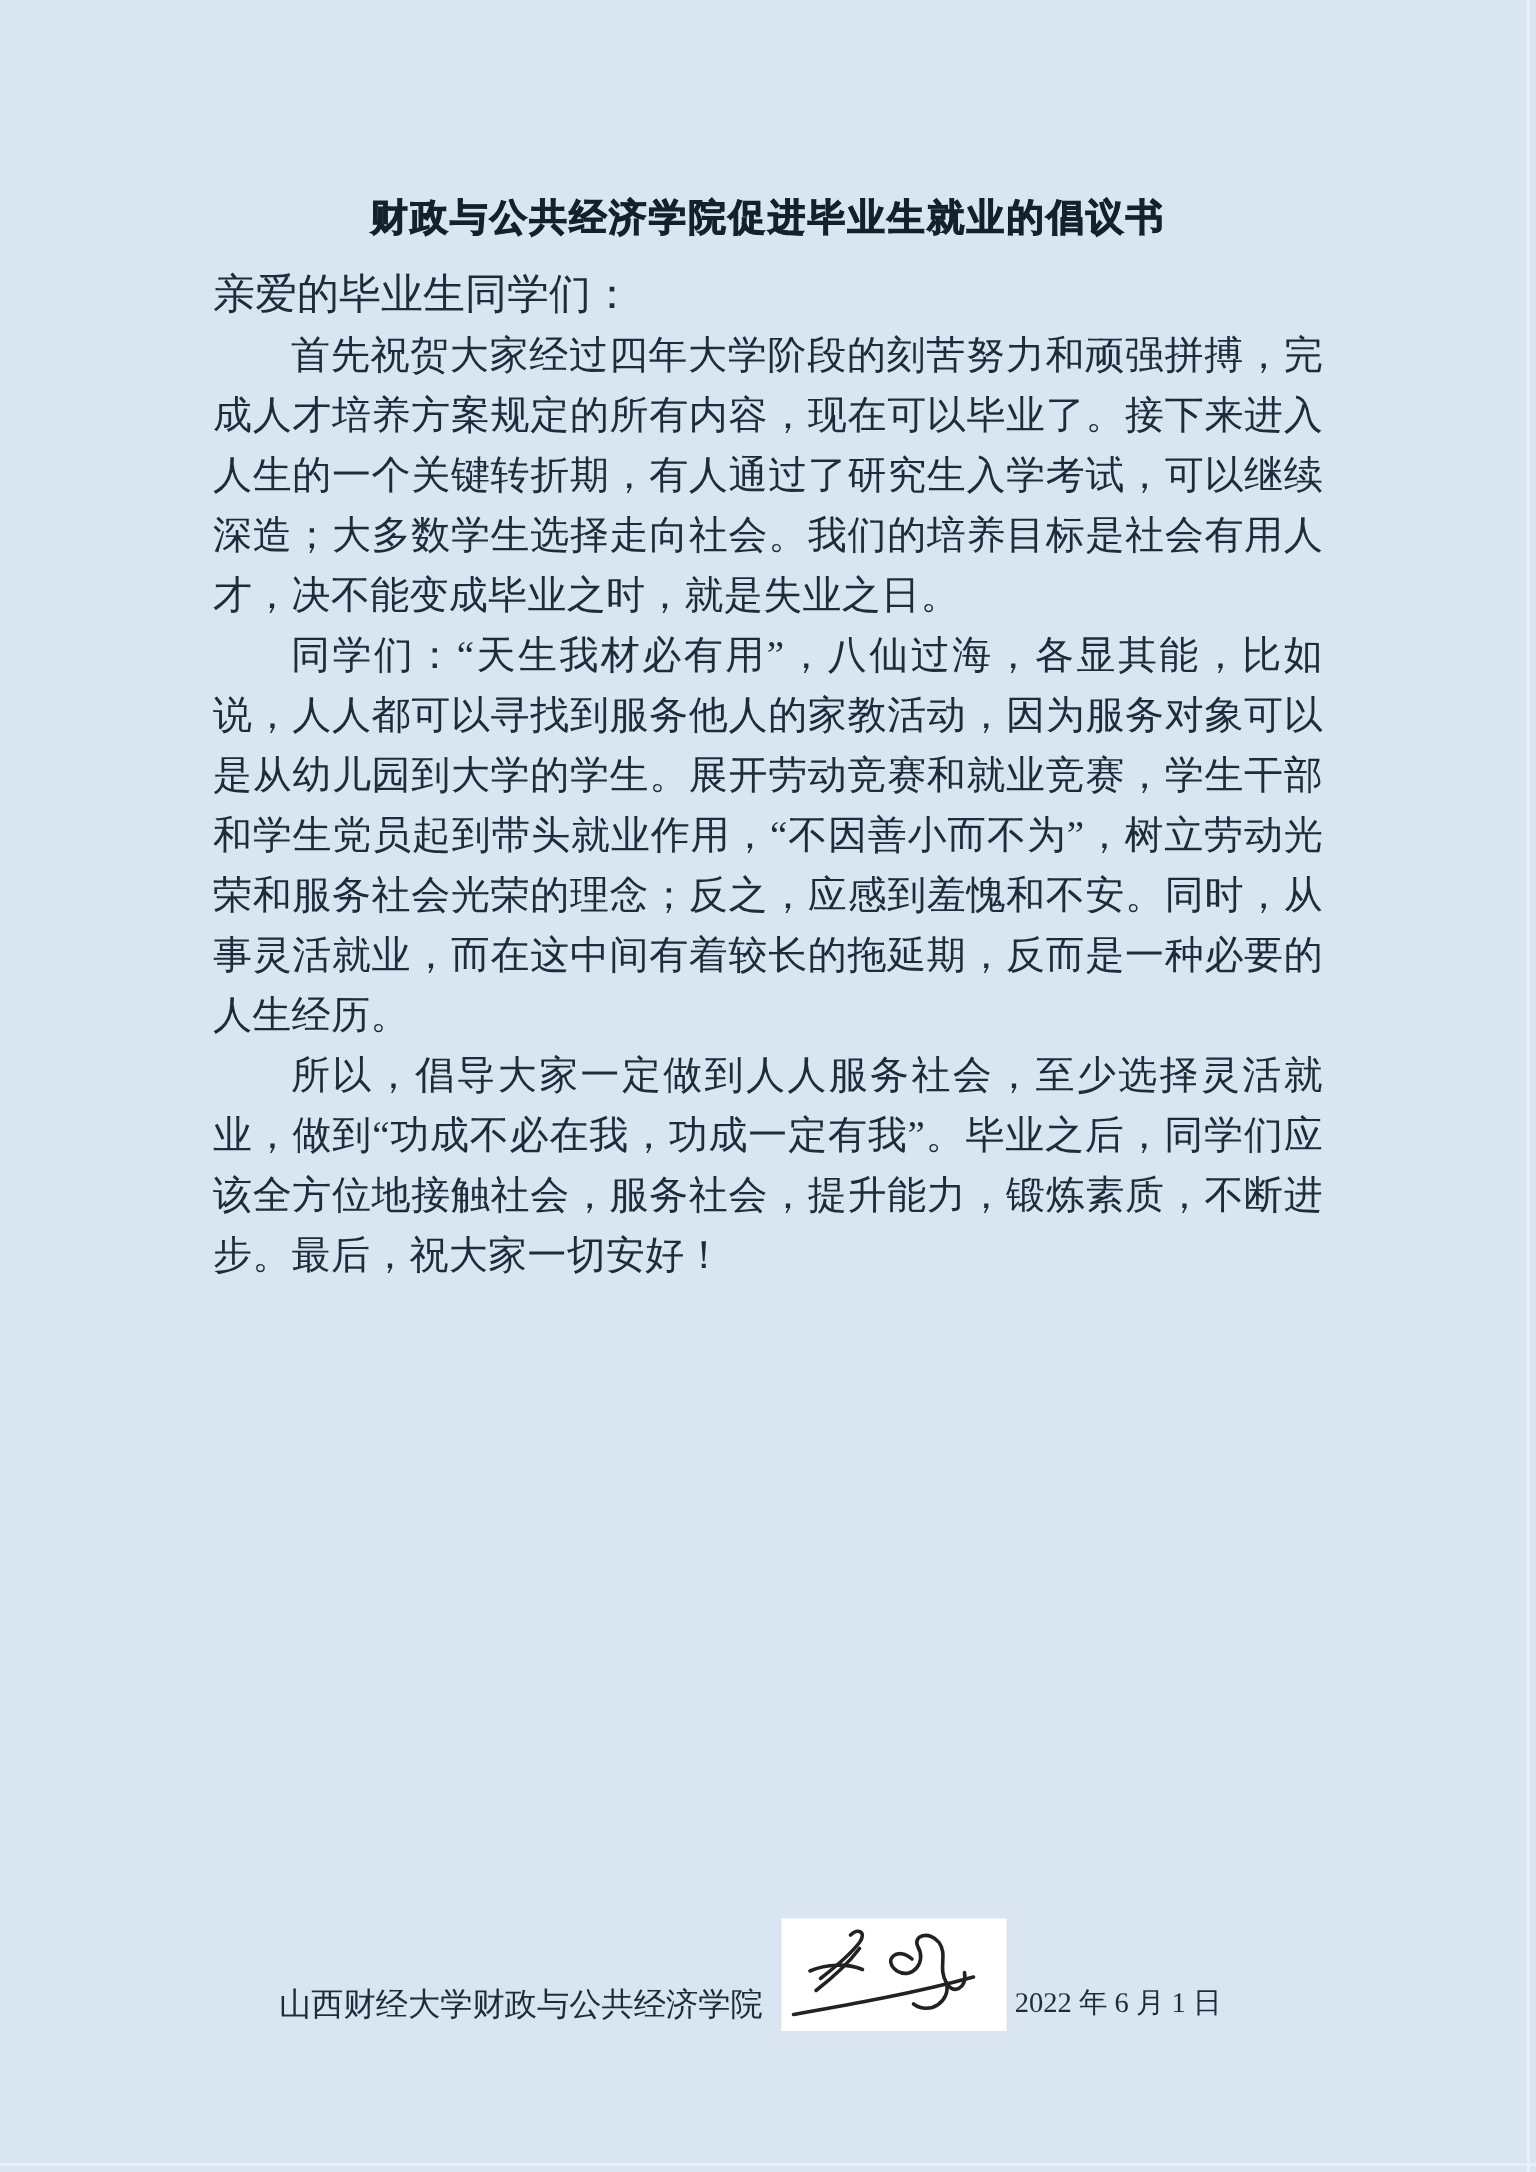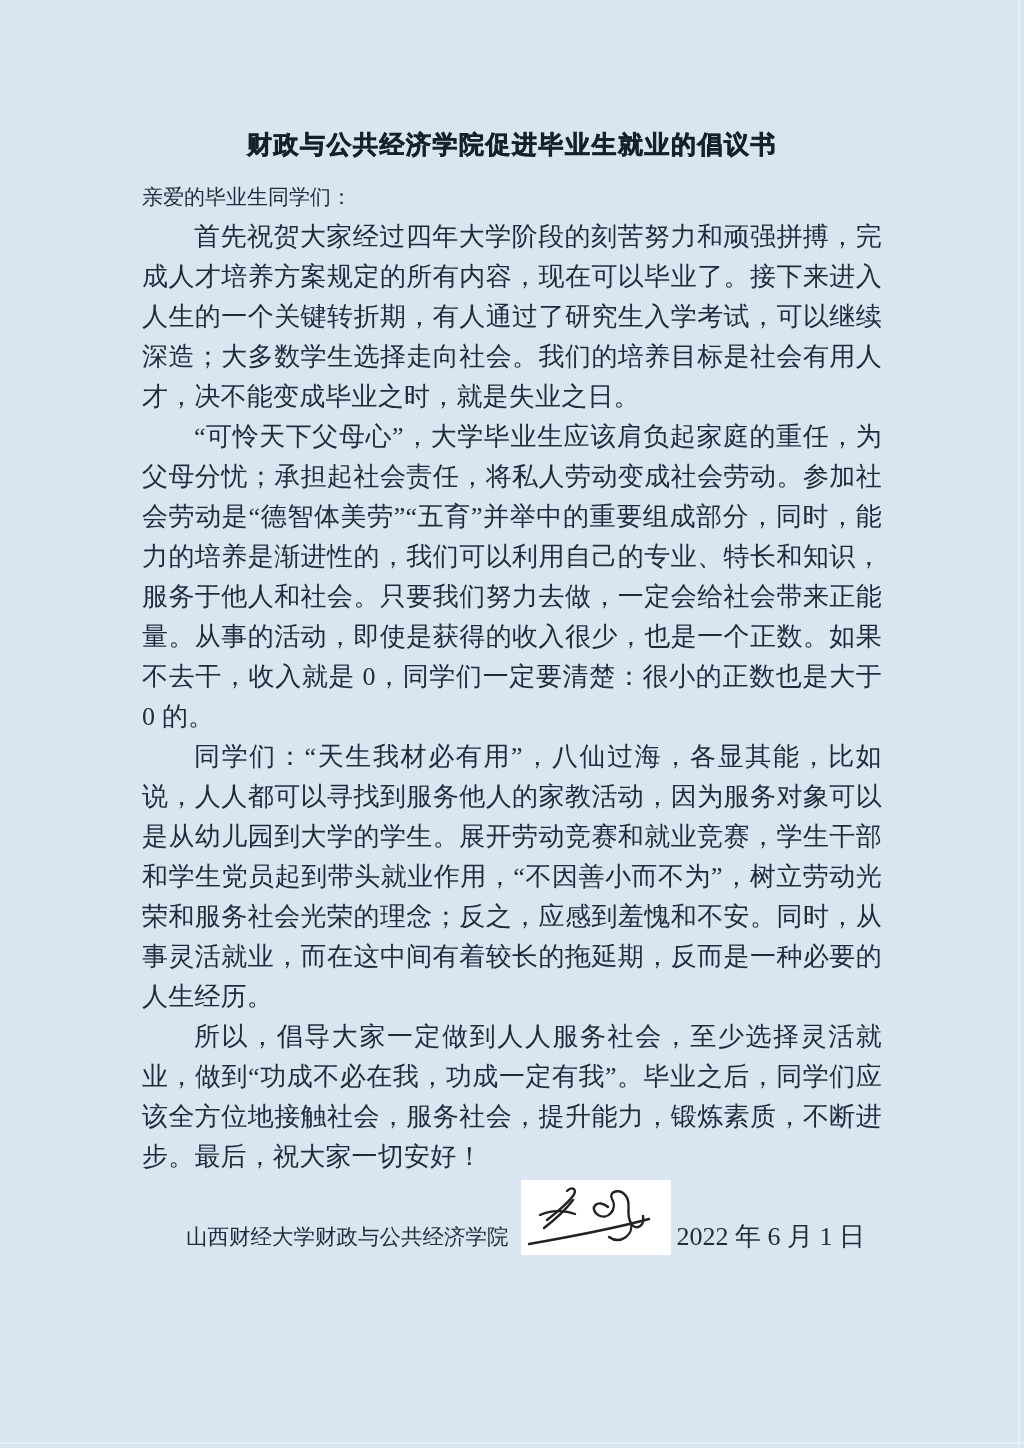--- a/index.html
+++ b/index.html
@@ -48,34 +48,34 @@
     -webkit-text-stroke: 0.6px #15202d;
   }
   .body-block {
     position: absolute;
     top: 177px;
     left: 142px;
     width: 740px;
   }
   .salutation {
     margin: 0;
-    font-size: 21px;
+    font-size: 28px;
     line-height: 40px;
   }
   .paragraphs p {
     margin: 0;
     font-size: 26px;
     line-height: 40px;
     text-indent: 2em;
     text-align: justify;
     letter-spacing: 0.2px;
   }
   .footer-row {
     position: absolute;
-    top: 1177px;
+    top: 1276px;
     left: 142px;
     width: 740px;
     height: 78px;
     display: flex;
     align-items: flex-end;
   }
   .signer {
     margin-left: 44px;
     font-size: 21.5px;
     line-height: 30px;
@@ -86,39 +86,38 @@
     display: inline-block;
     width: 150px;
     height: 75px;
     margin-left: 12px;
     background: #ffffff;
     flex: none;
   }
   .sig-box svg { display: block; width: 150px; height: 75px; }
   .date {
     margin-left: 6px;
-    font-size: 26px;
+    font-size: 19px;
     line-height: 30px;
     padding-bottom: 3px;
     white-space: nowrap;
   }
 </style>
 </head>
 <body>
 
 <div class="page">
 
   <h1 class="title">财政与公共经济学院促进毕业生就业的倡议书</h1>
 
   <div class="body-block">
     <p class="salutation">亲爱的毕业生同学们：</p>
 
     <div class="paragraphs">
         <p>首先祝贺大家经过四年大学阶段的刻苦努力和顽强拼搏，完成人才培养方案规定的所有内容，现在可以毕业了。接下来进入人生的一个关键转折期，有人通过了研究生入学考试，可以继续深造；大多数学生选择走向社会。我们的培养目标是社会有用人才，决不能变成毕业之时，就是失业之日。</p>
-        <p>“可怜天下父母心”，大学毕业生应该肩负起家庭的重任，为父母分忧；承担起社会责任，将私人劳动变成社会劳动。参加社会劳动是“德智体美劳”“五育”并举中的重要组成部分，同时，能力的培养是渐进性的，我们可以利用自己的专业、特长和知识，服务于他人和社会。只要我们努力去做，一定会给社会带来正能量。从事的活动，即使是获得的收入很少，也是一个正数。如果不去干，收入就是 0，同学们一定要清楚：很小的正数也是大于 0 的。</p>
         <p>同学们：“天生我材必有用”，八仙过海，各显其能，比如说，人人都可以寻找到服务他人的家教活动，因为服务对象可以是从幼儿园到大学的学生。展开劳动竞赛和就业竞赛，学生干部和学生党员起到带头就业作用，“不因善小而不为”，树立劳动光荣和服务社会光荣的理念；反之，应感到羞愧和不安。同时，从事灵活就业，而在这中间有着较长的拖延期，反而是一种必要的人生经历。</p>
         <p>所以，倡导大家一定做到人人服务社会，至少选择灵活就业，做到“功成不必在我，功成一定有我”。毕业之后，同学们应该全方位地接触社会，服务社会，提升能力，锻炼素质，不断进步。最后，祝大家一切安好！</p>
       </div>
   </div>
 
   <div class="footer-row">
     <span class="signer">山西财经大学财政与公共经济学院</span>
 
     <span class="sig-box">
       <svg viewBox="0 0 150 75" xmlns="http://www.w3.org/2000/svg" fill="none" stroke="#222222" stroke-width="2.4" stroke-linecap="round" stroke-linejoin="round">

